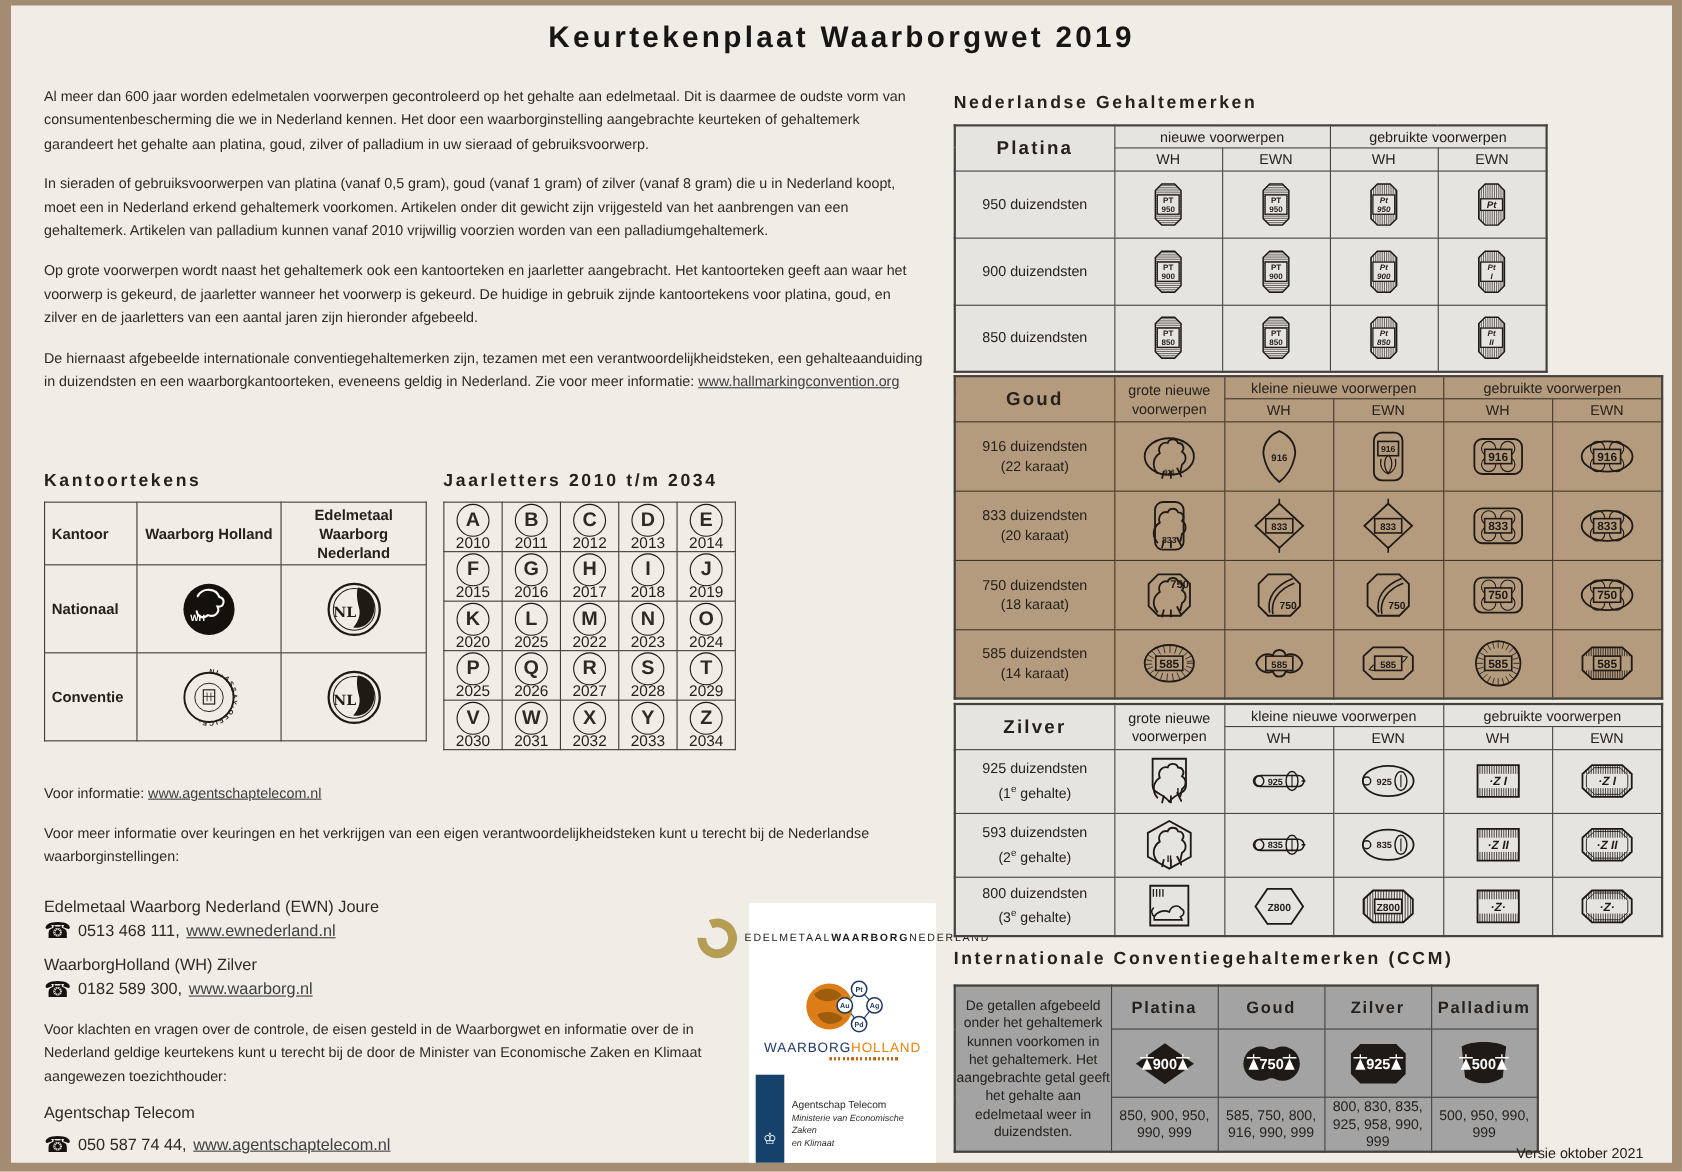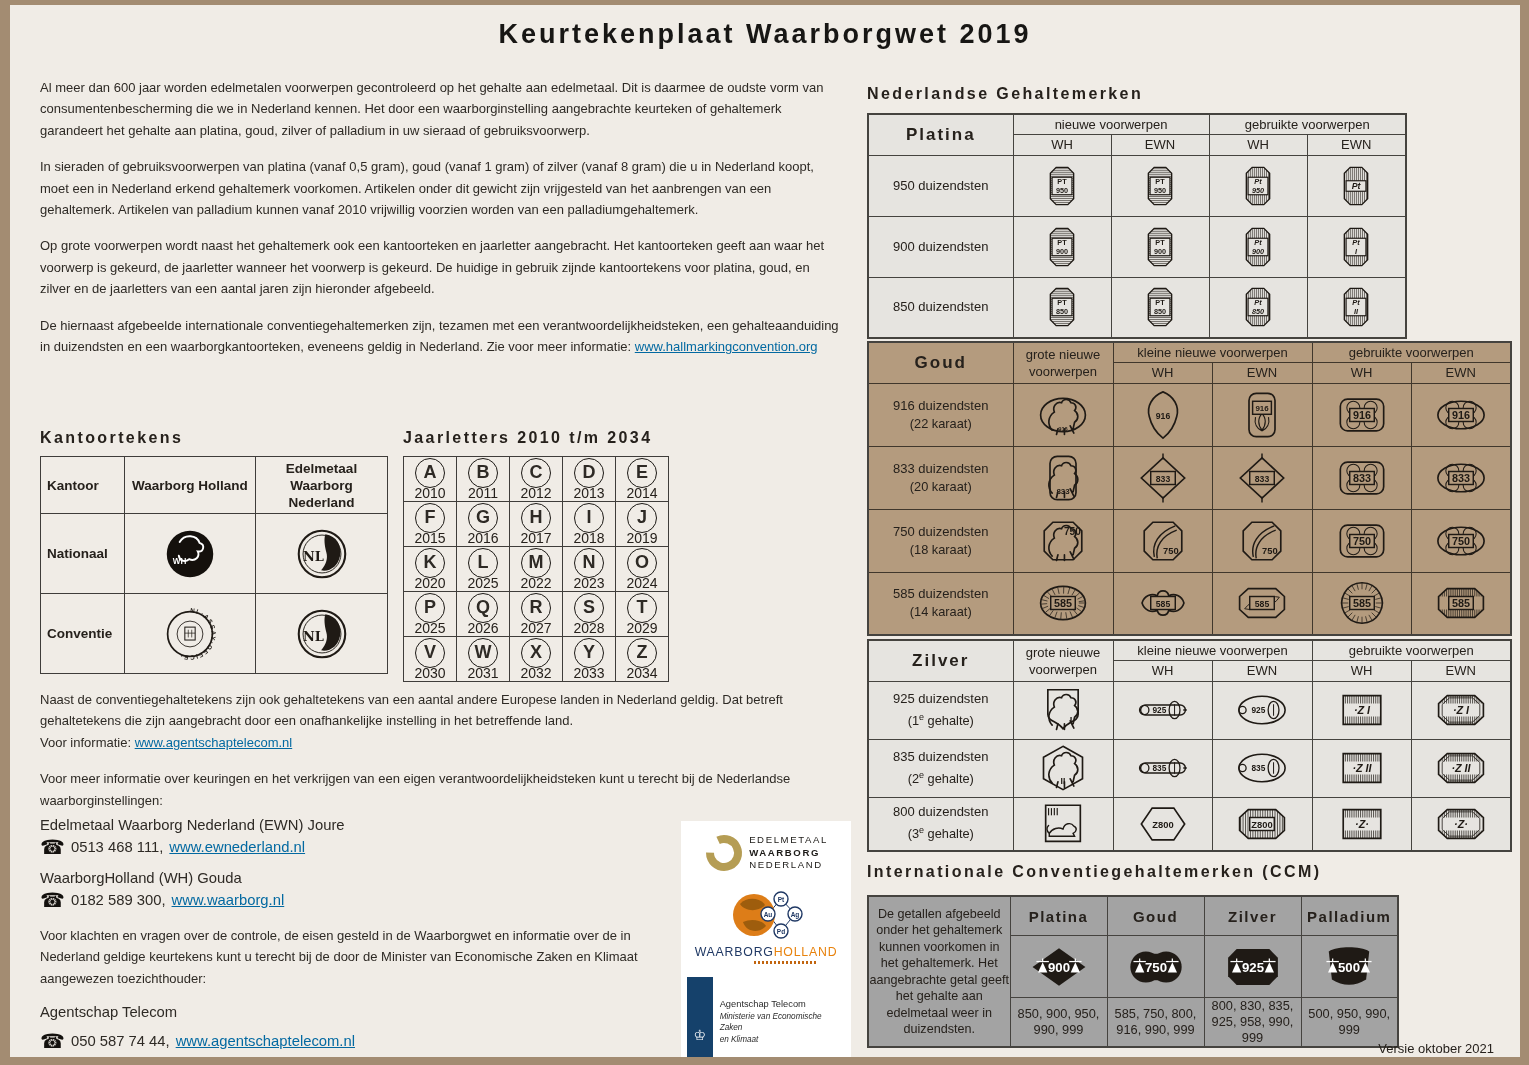--- a/index.html
+++ b/index.html
@@ -3,21 +3,21 @@
 <meta charset="utf-8">
 <style>
   html,body{margin:0;padding:0}
   body{width:1529px;height:1065px;box-sizing:border-box;position:relative;overflow:hidden;
        background:#f0ece6;border:solid #a38c72;border-width:5px 9px 8px 10px;
        font-family:"Liberation Sans",sans-serif;color:#2e2a25}
   .abs{position:absolute}
   .title{left:0;right:0;top:14px;text-align:center;font-size:27px;font-weight:bold;
          letter-spacing:3px;color:#171614}
   p{margin:0 0 15px;font-size:13px;line-height:21.4px}
-  a{color:#0369a1;text-decoration:underline}
+  a{color:#404040;text-decoration:underline}
   h2.sec{font-size:16px;font-weight:bold;letter-spacing:2.4px;margin:0 0 9px;color:#26211c}
   
   table{border-collapse:collapse}
   .ktable{table-layout:fixed;border:1.6px solid #3f3d3a}
   .ktable th,.ktable td{border:1.2px solid #3f3d3a;text-align:center;font-size:13.5px;
     font-weight:bold;color:#26211c;padding:2px}
   .ktable thead th{height:52px;font-size:13.5px;line-height:17px}
   .ktable tbody tr{height:80px}
   
   .jtable{table-layout:fixed;border:1.6px solid #3f3d3a}
@@ -50,21 +50,21 @@
   .cnums{font-size:12.8px;line-height:16px;height:44px}
   
   .c-name{font-size:14.8px;margin-top:14px}
   .c-line{font-size:14.8px;margin-top:5px;display:flex;align-items:center;gap:6px}
   .ph{font-size:20px;line-height:18px;color:#14110e}
   .cpara{margin-top:16px}
   
   #logos{background:#ffffff;width:158px;padding:10px 6px 8px;display:flex;flex-direction:column;
          align-items:center;gap:13px}
   .lg-ewn{display:flex;align-items:center;gap:5px}
-  .lg-ewn .lns{display:flex;flex-direction:column;font-size:9.6px;letter-spacing:1.6px;color:#1c1a17;line-height:12.5px}
+  .lg-ewn .lns{display:flex;font-size:9.6px;letter-spacing:1.6px;color:#1c1a17;line-height:12.5px}
   .lg-ewn .b{font-weight:bold}
   .lg-wh{display:flex;flex-direction:column;align-items:center}
   .wh-word{font-size:12.3px;font-weight:normal;letter-spacing:0.8px;margin-top:1px}
   .wh-word .w1{color:#1f3864}.wh-word .w2{color:#e8820c}
   .wh-tag{height:3px;width:64px;margin:2px 0 0 40px;
           background:repeating-linear-gradient(90deg,#c2650f 0 2px,transparent 2px 4px)}
   .lg-at{display:flex;gap:7px;align-items:flex-end}
   .at-bar{width:26px;height:92px;background:#15416b;display:flex;align-items:flex-end;justify-content:center;color:#fff;font-size:14px;padding-bottom:26px;box-sizing:border-box}
   .at-txt{font-size:9.3px;line-height:11.5px;padding-bottom:24px;color:#2b2b2b}
   .at-txt .it{font-style:italic;font-size:8.2px}
@@ -178,35 +178,35 @@
             <td><div class="circ">Y</div><div class="yr">2033</div></td>
             <td><div class="circ">Z</div><div class="yr">2034</div></td>
           </tr>
         </tbody>
       </table>
     </div>
 </div>
 
 <div class="abs" id="midtext" style="left:30px;top:684px;width:802px">
   <p>
-    <span>Naast de conventiegehaltetekens zijn ook gehaltetekens van een aantal andere Europese landen in Nederland geldig. Dat betreft gehaltetekens die zijn aangebracht door een onafhankelijke instelling in het betreffende land.</span><br>
+    <br>
     <span>Voor informatie: </span>
     <a href="#">www.agentschaptelecom.nl</a>
   </p>
   <p>Voor meer informatie over keuringen en het verkrijgen van een eigen verantwoordelijkheidsteken kunt u terecht bij de Nederlandse waarborginstellingen:</p>
 </div>
 
 <div class="abs" id="contacts" style="left:30px;top:812px;width:634px">
   <div class="c-name" style="margin-top:0">Edelmetaal Waarborg Nederland (EWN) Joure</div>
   <div class="c-line">
     <span class="ph">☎</span>
     <span>0513 468 111,</span>
     <a href="#">www.ewnederland.nl</a>
   </div>
-  <div class="c-name">WaarborgHolland (WH) Gouda</div>
+  <div class="c-name">WaarborgHolland (WH) Zilver</div>
   <div class="c-line">
     <span class="ph">☎</span>
     <span>0182 589 300,</span>
     <a href="#">www.waarborg.nl</a>
   </div>
   <p class="cpara">Voor klachten en vragen over de controle, de eisen gesteld in de Waarborgwet en informatie over de in Nederland geldige keurtekens kunt u terecht bij de door de Minister van Economische Zaken en Klimaat aangewezen toezichthouder:</p>
   <div class="c-name">Agentschap Telecom</div>
   <div class="c-line" style="margin-top:12px">
     <span class="ph">☎</span>
     <span>050 587 74 44,</span>
@@ -1251,21 +1251,21 @@
                 <line x1="64" y1="13" x2="64" y2="27"></line>
                 <line x1="64" y1="45" x2="64" y2="59"></line>
                 <line x1="67" y1="13" x2="67" y2="27"></line>
                 <line x1="67" y1="45" x2="67" y2="59"></line>
               </g>
               <text x="36" y="41.5" text-anchor="middle" font-size="15" font-weight="bold" fill="#1f1a15" font-style="italic">·Z I</text>
             </svg></td>
         </tr>
         <tr style="height: 58px;">
           <td class="rlab">
-            <div>835 duizendsten</div>
+            <div>593 duizendsten</div>
             <div class="sub">(2<sup>e</sup> gehalte)</div>
           </td>
           <td><svg viewBox="0 0 72 72" class="mk">
               <defs>
                 <clipPath id="cp36">
                   <path d="M36,6 L63,21 V51 L36,66 L9,51 V21 z"></path>
                 </clipPath>
               </defs>
               <path d="M36,6 L63,21 V51 L36,66 L9,51 V21 z" fill="none" stroke="#1f1a15" stroke-width="2.3"></path>
               <g clip-path="url(#cp36)" stroke="#1f1a15" stroke-width="1"></g>

